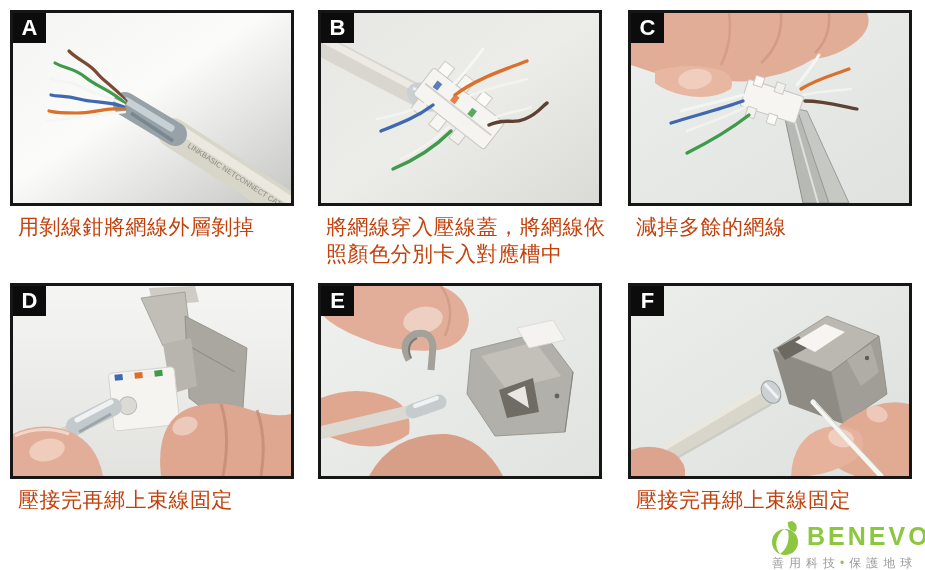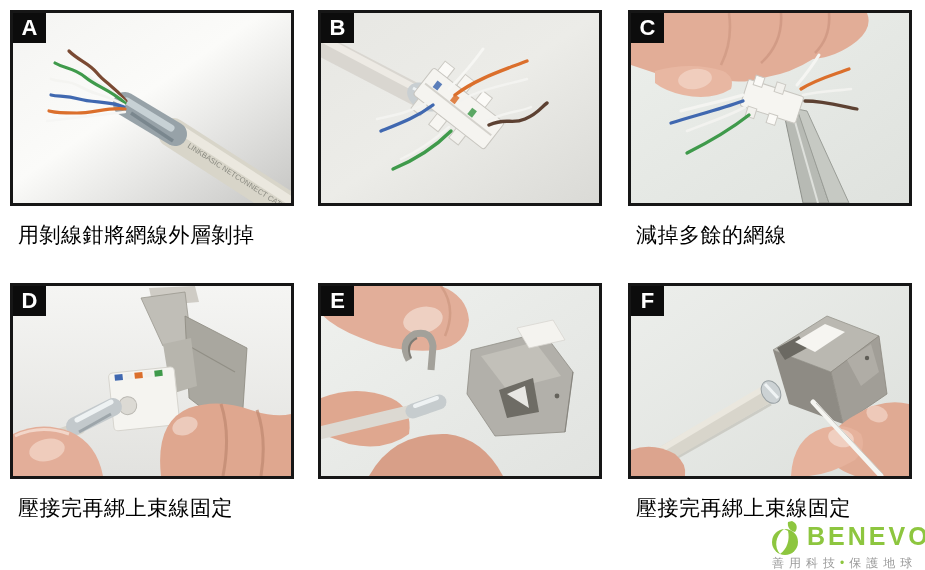--- a/index.html
+++ b/index.html
@@ -12,22 +12,22 @@
     position:relative;width:284px;height:196px;box-sizing:border-box;
     border:3px solid #161616;background:#e9e9e7;
   }
   .photo svg{display:block;width:278px;height:190px;}
   .chip{
     position:absolute;top:0;left:0;width:33px;height:30px;background:#0c0c0c;
     color:#ffffff;font-size:22px;font-weight:bold;
     display:flex;align-items:center;justify-content:center;line-height:1;
   }
   .caption{
-    margin-top:15px;padding-left:8px;width:292px;
-    font-size:21px;line-height:27px;letter-spacing:0.5px;color:#000000;
+    margin-top:7px;padding-left:8px;width:292px;
+    font-size:21px;line-height:27px;letter-spacing:0.5px;color:#c2410c;
   }
   .logo{position:absolute;left:769px;top:519px;width:152px;height:48px;}
   .logo-icon{position:absolute;left:2px;top:1px;}
   .brand{
     position:absolute;left:38px;top:3px;font-size:25px;letter-spacing:3px;
     font-weight:bold;
   }
   .tagline{
     position:absolute;left:3px;top:36px;font-size:12px;letter-spacing:5px;
     white-space:nowrap;
@@ -104,20 +104,21 @@
         <path d="M138,88 C160,76 184,72 206,66" fill="none" stroke="#f3f3f0" stroke-width="2.4" stroke-linecap="round"></path>
         <path d="M166,108 C184,98 196,100 210,94" fill="none" stroke="#f3f3f0" stroke-width="2.4" stroke-linecap="round"></path>
         <path d="M168,112 C186,104 190,112 204,106 S220,94 226,90" fill="none" stroke="#5d4132" stroke-width="3.4" stroke-linecap="round"></path>
         <path d="M110,88 C92,98 76,102 56,106" fill="none" stroke="#f3f3f0" stroke-width="2.4" stroke-linecap="round"></path>
         <path d="M112,92 C96,104 80,110 60,118" fill="none" stroke="#4068b0" stroke-width="3.4" stroke-linecap="round"></path>
         <path d="M128,114 C112,128 98,138 80,146" fill="none" stroke="#f3f3f0" stroke-width="2.4" stroke-linecap="round"></path>
         <path d="M130,118 C114,134 96,146 72,156" fill="none" stroke="#3f9a4b" stroke-width="3.4" stroke-linecap="round"></path>
       </svg>
       <div class="chip">B</div>
     </div>
+    <div class="caption">將網線穿入壓線蓋，將網線依照顏色分別卡入對應槽中</div>
   </div>
 
   <div class="panel" style="left:628px;top:10px;">
     <div class="photo">
       <svg viewBox="0 0 278 190">
         <defs>
           <linearGradient id="bgC" x1="0" y1="0" x2="1" y2="1">
             <stop offset="0" stop-color="#ecefeb"></stop>
               <stop offset="1" stop-color="#dfe2de"></stop>
           </linearGradient>

